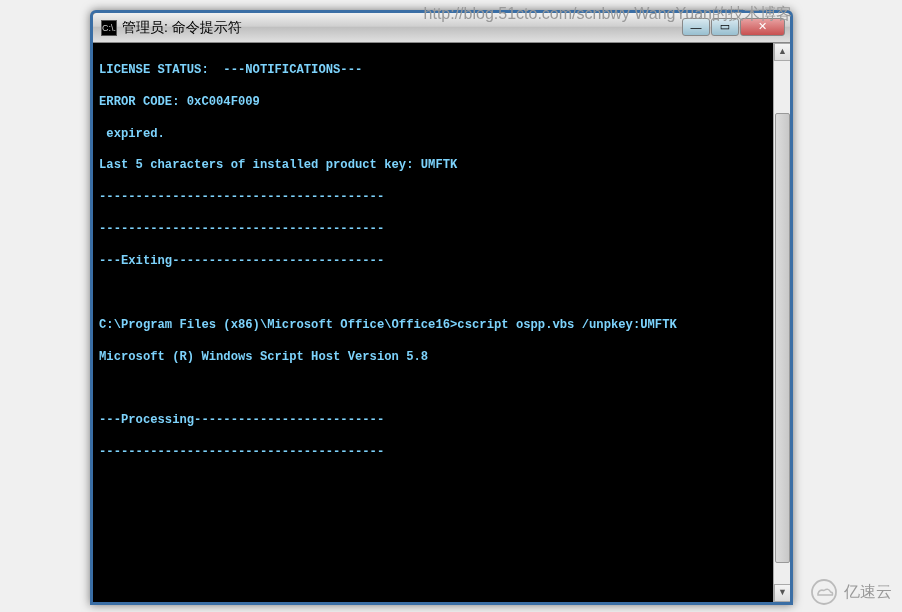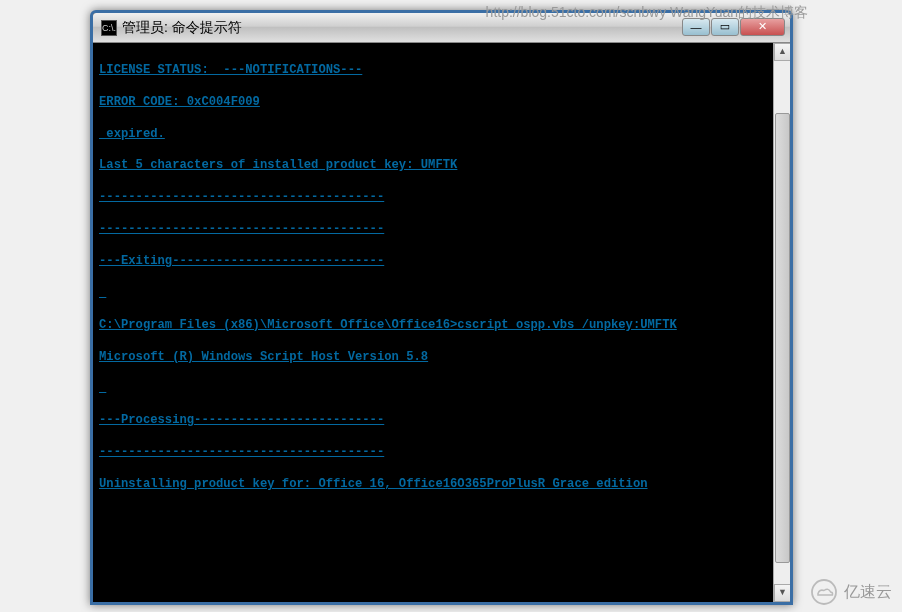--- a/index.html
+++ b/index.html
@@ -6,23 +6,23 @@
     body {
       font-family: 'SimSun', sans-serif;
       background: #f0f0f0;
       width: 902px;
       height: 612px;
       position: relative;
     }
     .watermark-url {
       position: absolute;
       top: 4px;
-      right: 94px;
+      right: 110px;
       color: #999;
-      font-size: 14px;
+      font-size: 16px;
       font-family: Arial, sans-serif;
       z-index: 100;
     }
     .watermark-logo {
       position: absolute;
       bottom: 5px;
       right: 10px;
       color: #999;
       font-size: 16px;
       z-index: 100;
@@ -79,33 +79,32 @@
       align-items: center;
       justify-content: center;
       font-size: 11px;
       font-family: Arial;
     }
     .tb-min { background: linear-gradient(to bottom, #d8e9f0, #98bfd0); }
     .tb-max { background: linear-gradient(to bottom, #d8e9f0, #98bfd0); margin-left: 1px;}
     .tb-close { background: linear-gradient(to bottom, #e8a0a0, #c85050); color: #fff; margin-left: 1px; width: 45px;}
     .console-area {
       background: #000;
-      color: #0369a1;
+      color: #7dd3fc;
       font-family: 'Consolas', 'Courier New', monospace;
       font-size: 12.2px;
       font-weight: bold;
       line-height: 1.3;
       padding: 4px 2px;
       margin: 0 4px;
       height: calc(100% - 35px);
       overflow: hidden;
       white-space: pre-wrap;
       word-break: break-all;
       position: relative;
-      text-decoration: underline;
     }
     .scrollbar {
       position: absolute;
       right: -1px;
       top: 30px;
       bottom: 0;
       width: 18px;
       background: #eee;
       border-left: 1px solid #aaa;
       z-index: 3;
@@ -170,20 +169,19 @@
 <span class="console-line">Last 5 characters of installed product key: UMFTK</span>
 <span class="console-line">---------------------------------------</span>
 <span class="console-line">---------------------------------------</span>
 <span class="console-line">---Exiting-----------------------------</span>
 <span class="console-line"> </span>
 <span class="console-line">C:\Program Files (x86)\Microsoft Office\Office16&gt;cscript ospp.vbs /unpkey:UMFTK</span>
 <span class="console-line">Microsoft (R) Windows Script Host Version 5.8</span>
 <span class="console-line"> </span>
 <span class="console-line">---Processing--------------------------</span>
 <span class="console-line">---------------------------------------</span>
-<span class="console-line">Uninstalling product key for: Office 16, Office16O365ProPlusR_Grace edition</span>
 
 
 
 
 
   </div>
 </div>
 
 </body></html>

